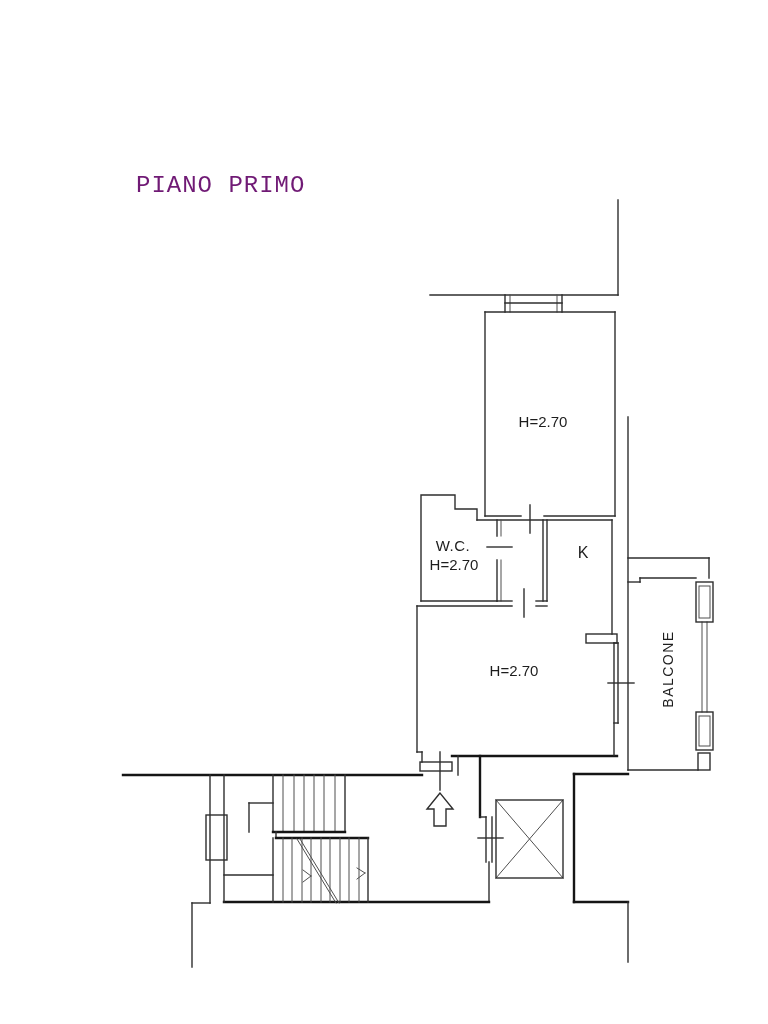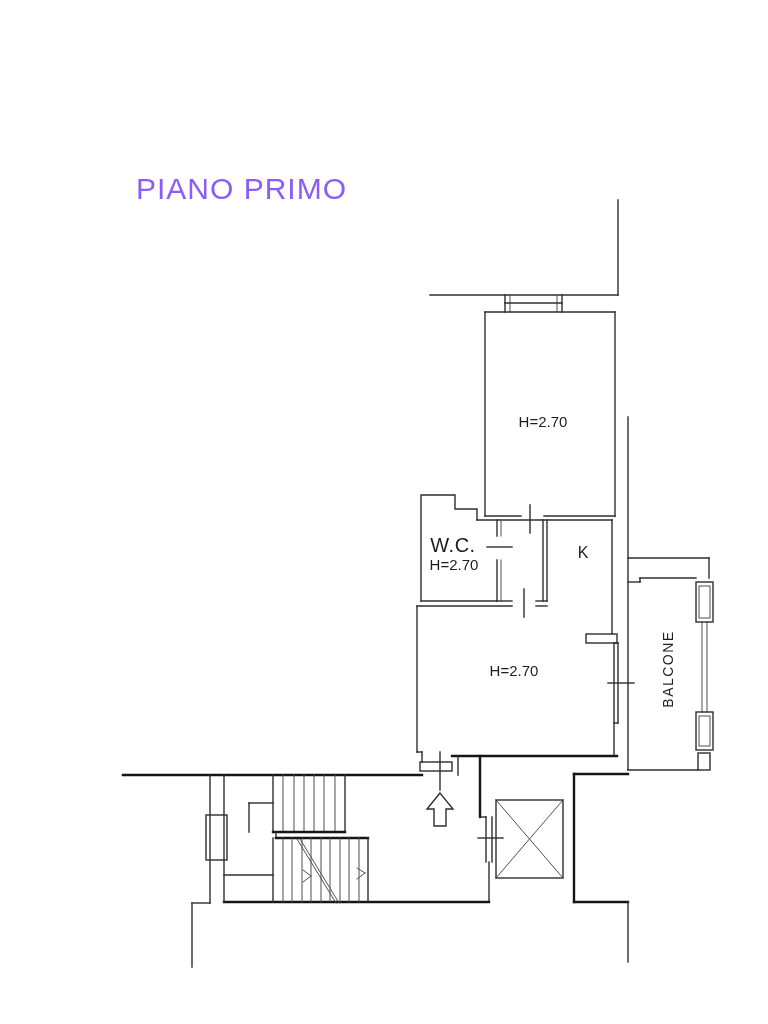--- a/index.html
+++ b/index.html
@@ -6,22 +6,22 @@
   .canvas{
     position:relative;width:768px;height:1024px;margin:0 auto;
     background:#ffffff;overflow:hidden;
     font-family:"Liberation Sans", sans-serif;
   }
   .plan-svg{position:absolute;left:0;top:0;width:768px;height:1024px;}
   .seg-n{stroke:#4f4f4f;stroke-width:1;fill:none;stroke-linecap:square;}
   .seg-w{stroke:#2e2e2e;stroke-width:1.4;fill:none;stroke-linecap:square;}
   .seg-k{stroke:#151515;stroke-width:2.4;fill:none;stroke-linecap:square;}
   .page-title{
-    position:absolute;color:#8b5cf6;font-size:30px;letter-spacing:1px;
-    white-space:nowrap;font-weight:400;
+    position:absolute;color:#701a75;font-size:24px;letter-spacing:1px;
+    white-space:nowrap;font-weight:400;font-family:Liberation Mono, monospace;
   }
   .plan-label{
     position:absolute;color:#1d1d1d;white-space:nowrap;
     transform:translate(-50%,-50%);
   }
   .plan-label.rot{transform:translate(-50%,-50%) rotate(-90deg);}
 </style>
 </head>
 <body>
 
@@ -132,19 +132,19 @@
       <rect x="699" y="586" width="11" height="32" class="seg-n"></rect>
       <rect x="696" y="712" width="17" height="38" class="seg-w"></rect>
       <rect x="699" y="716" width="11" height="30" class="seg-n"></rect>
       <rect x="698" y="753" width="12" height="17" class="seg-w"></rect>
       <rect x="496" y="800" width="67" height="78" class="seg-w"></rect>
       <polyline points="421,601 421,495 455,495 455,509 477,509 477,520" class="seg-w"></polyline>
       <polygon points="440,793 427,809 434,809 434,826 446,826 446,809 453,809" class="seg-w" style="fill:#ffffff"></polygon>
     </svg>
   <div>
       <div class="plan-label" style="left: 543px; top: 421px; font-size: 15px; letter-spacing: 0px; color: rgb(29, 29, 29);">H=2.70</div>
-      <div class="plan-label" style="left: 453px; top: 545px; font-size: 20px; letter-spacing: 0.5px; color: rgb(29, 29, 29);">W.C.</div>
+      <div class="plan-label" style="left: 453px; top: 545px; font-size: 15px; letter-spacing: 0.5px; color: rgb(29, 29, 29);">W.C.</div>
       <div class="plan-label" style="left: 454px; top: 564px; font-size: 15px; letter-spacing: 0px; color: rgb(29, 29, 29);">H=2.70</div>
       <div class="plan-label" style="left: 583px; top: 553px; font-size: 16px; letter-spacing: 0px; color: rgb(29, 29, 29);">K</div>
       <div class="plan-label" style="left: 514px; top: 670px; font-size: 15px; letter-spacing: 0px; color: rgb(29, 29, 29);">H=2.70</div>
       <div class="plan-label rot" style="left: 668px; top: 669px; font-size: 14px; letter-spacing: 1.5px; color: rgb(29, 29, 29);">BALCONE</div>
     </div>
 </div>
 
 </body></html>

